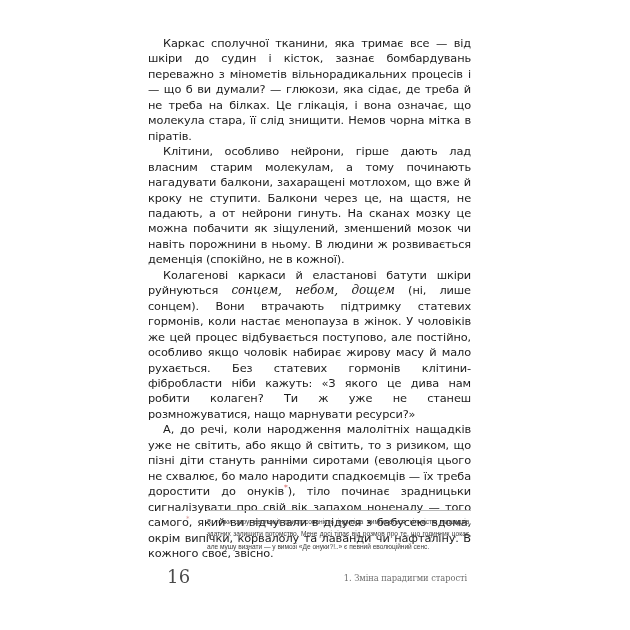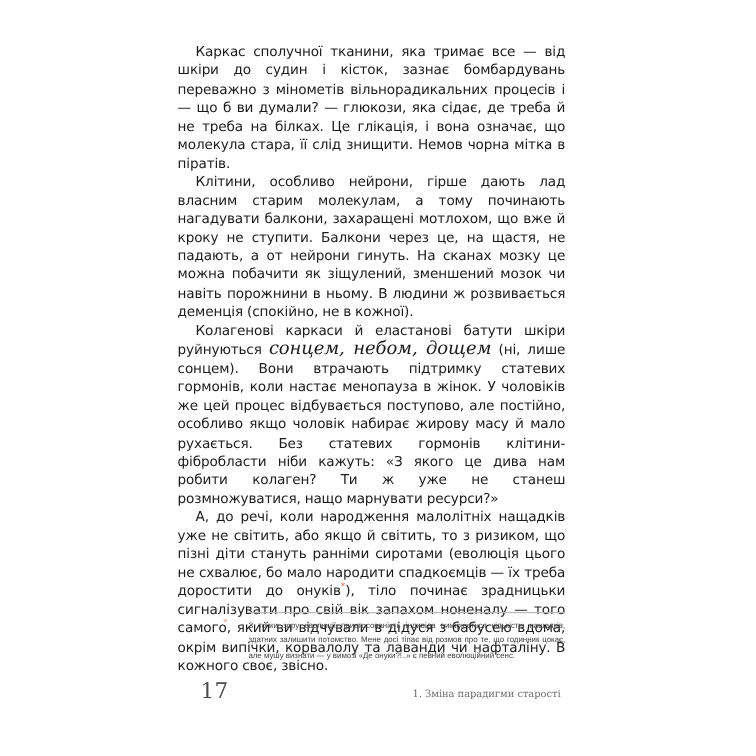--- a/index.html
+++ b/index.html
@@ -37,21 +37,21 @@
     letter-spacing: -0.12px;
     word-spacing: -0.1px;
     hyphens: manual;
   }
   p.body-par + p.body-par {
     margin-top: 0;
   }
   .ital {
     font-family: "DejaVu Serif", "Liberation Serif", serif;
     font-style: italic;
-    font-size: 15px;
+    font-size: 12px;
     letter-spacing: -0.1px;
   }
   .fn-ref {
     color: #d2605f;
     font-size: 7.5px;
     vertical-align: super;
     line-height: 0;
   }
   .footnote-area {
     position: absolute;
@@ -127,17 +127,17 @@
 
 
   </div>
 
   <div class="footnote-area">
     <div class="fn-rule"></div>
     <div class="fn-marker">*</div>
     <p class="fn-text">З точки зору еволюції пристосованість індивіда вимірюється кількістю нащадків, здатних залишити потомство. Мене досі тіпає від розмов про те, що годинник цокає, але мушу визнати — у вимозі «Де онуки?!..» є певний еволюційний сенс.</p>
   </div>
 
-  <div class="folio">17</div>
+  <div class="folio">16</div>
 
   <div class="running-head">1. Зміна парадигми старості</div>
 
 </div>
 
 </body></html>

